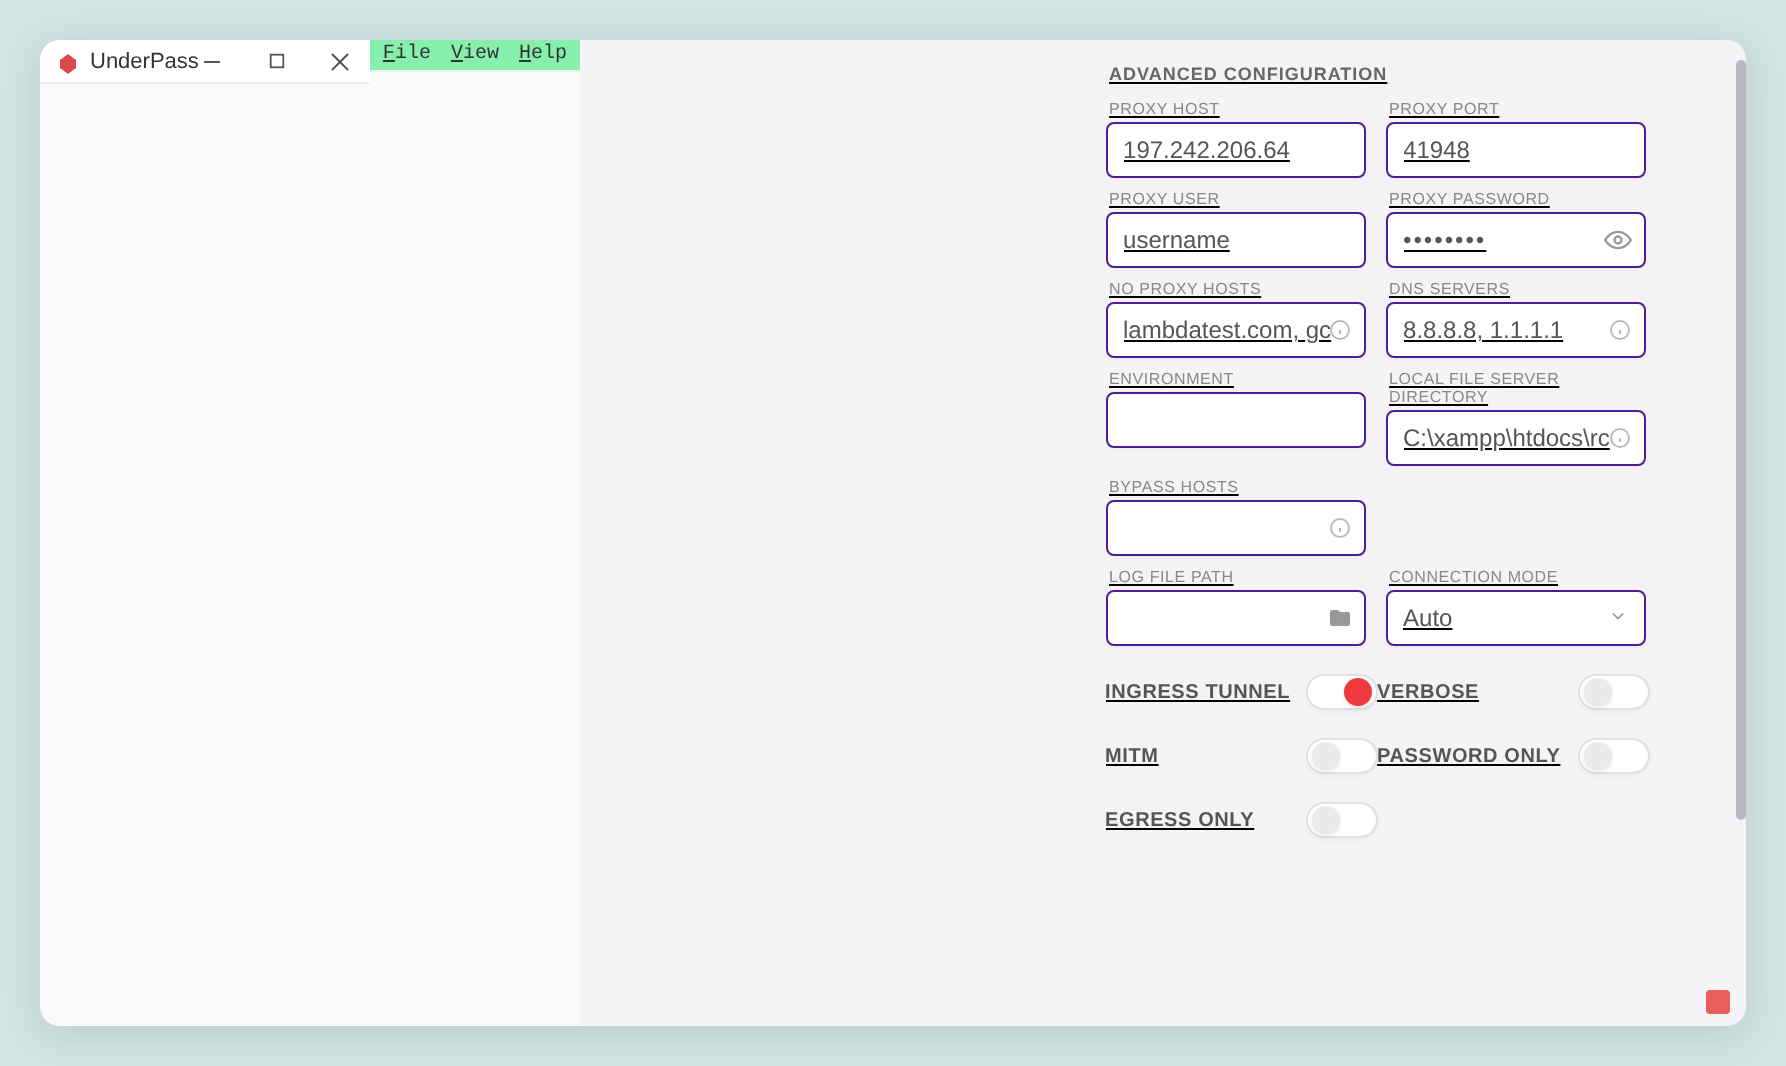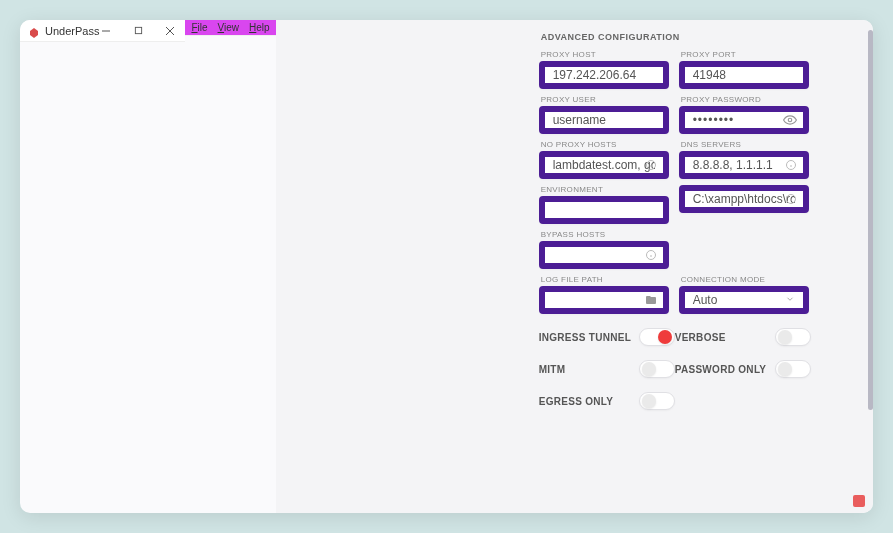--- a/index.html
+++ b/index.html
@@ -45,39 +45,41 @@
   }
   .titlebar .winbtn {
     width: 14px; height: 14px;
     display: flex;
     align-items: center;
     justify-content: center;
     cursor: pointer;
     color: #555;
   }
   .menubar {
-    background: #d946ef;
+    background: #86efac;
     height: 16px;
     display: flex;
     align-items: center;
     padding: 0 6px;
     gap: 10px;
     border-bottom: 1px solid #f0f0f0;
+    font-family: Liberation Mono, monospace;
   }
   .menubar .menuitem {
     font-size: 10px;
     color: #333;
     cursor: pointer;
   }
   .menubar .menuitem .ul { text-decoration: underline; }
   .content {
     flex: 1;
     display: flex;
     overflow: hidden;
     position: relative;
+    text-decoration: underline;
   }
   .sidebar {
     width: 263px;
     background: #f4f4f6;
   }
   .form-area {
     flex: 1;
     padding: 12px 0 0 0;
     overflow-y: auto;
     position: relative;
@@ -105,21 +107,21 @@
     font-size: 8px;
     color: #888;
     letter-spacing: 0.3px;
     margin-bottom: 2px;
     padding-left: 2px;
     text-transform: uppercase;
   }
   .field-input {
     height: 28px;
     background: #fff;
-    border: 6px solid #4c1d95;
+    border: 1px solid #4c1d95;
     border-radius: 4px;
     padding: 0 8px;
     font-size: 12px;
     color: #555;
     box-shadow: 0 1px 2px rgba(0,0,0,0.03);
     display: flex;
     align-items: center;
     position: relative;
   }
   .field-input input {
@@ -327,20 +329,21 @@
         </div>
 
         <div class="row">
           <div class="field">
             <div class="field-label">ENVIRONMENT</div>
             <div class="field-input">
               <input value="" style="">
             </div>
           </div>
           <div class="field">
+            <div class="field-label">LOCAL FILE SERVER DIRECTORY</div>
             <div class="field-input">
               <input value="C:\xampp\htdocs\rc" style="">
               <span class="tail-icon">
                 <svg width="12" height="12" viewBox="0 0 24 24" fill="none" stroke="#bbb" stroke-width="2">
                     <circle cx="12" cy="12" r="9"></circle>
                     <line x1="12" y1="8" x2="12" y2="8"></line>
                     <line x1="12" y1="12" x2="12" y2="16"></line>
                   </svg>
               </span>
             </div>

